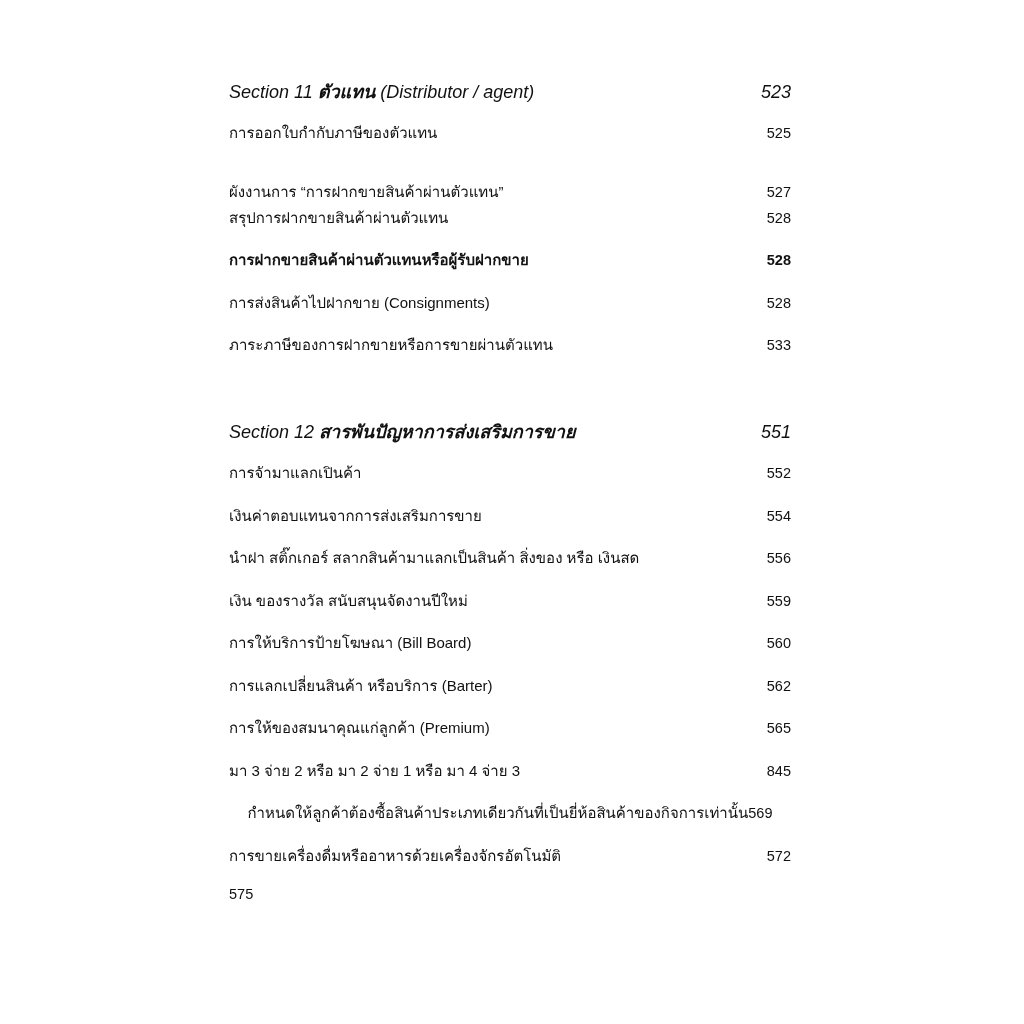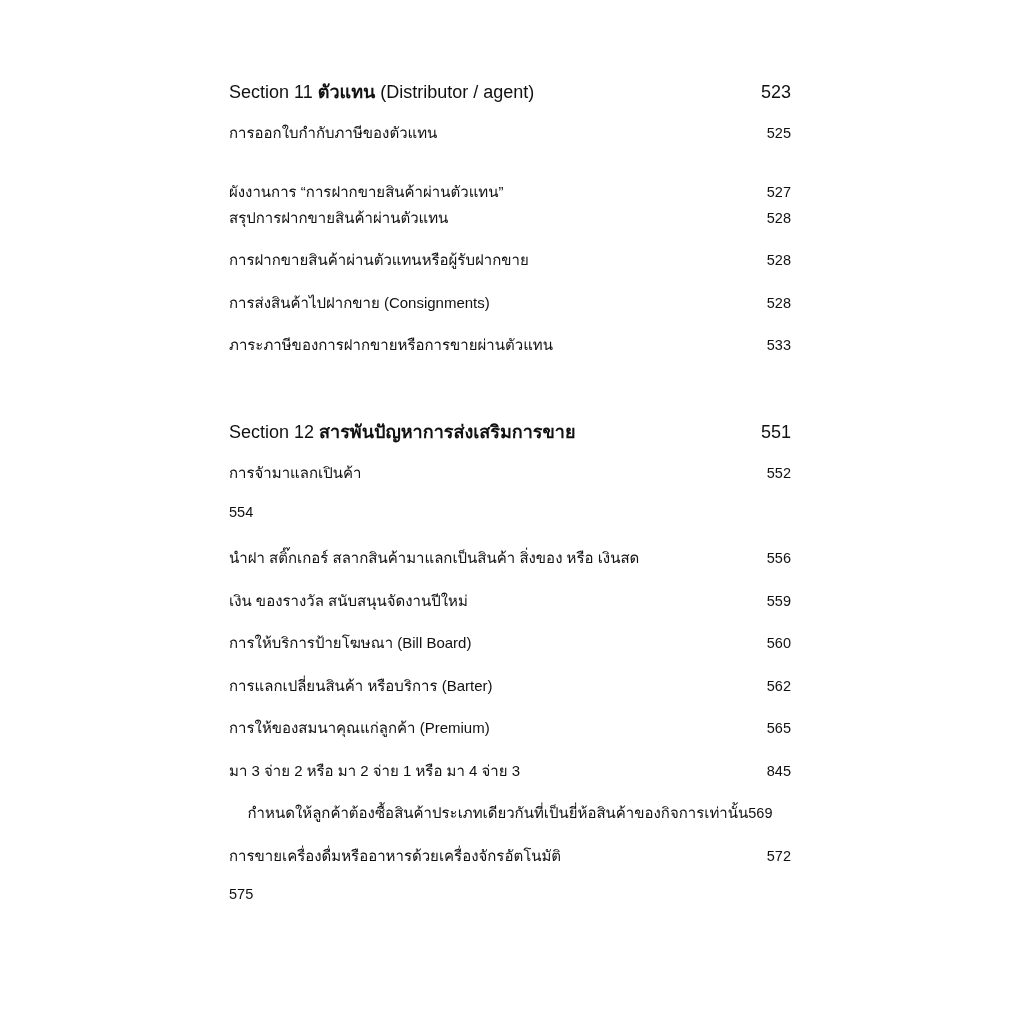--- a/index.html
+++ b/index.html
@@ -25,20 +25,21 @@
       position: absolute;
       left: 0;
       width: 562px;
       display: flex;
       justify-content: space-between;
       align-items: baseline;
       white-space: nowrap;
     }
     .row.section {
       font-size: 18px;
+      font-style: italic;
     }
     .row.section .title-thai {
       font-weight: bold;
     }
     .row.section .page {
       font-size: 18px;
     }
     .row.entry {
       font-size: 15px;
     }
@@ -62,21 +63,21 @@
     <span class="page">525</span>
   </div>
   <div class="row entry" style="top:163px;margin-top:17px;">
     <span class="label">ผังงานการ “การฝากขายสินค้าผ่านตัวแทน”</span>
     <span class="page">527</span>
   </div>
   <div class="row entry" style="top:206px;">
     <span class="label">สรุปการฝากขายสินค้าผ่านตัวแทน</span>
     <span class="page">528</span>
   </div>
-  <div class="row entry" style="top:248px;">
+  <div class="row entry" style="top:248px;font-weight:bold;">
     <span class="label">การฝากขายสินค้าผ่านตัวแทนหรือผู้รับฝากขาย</span>
     <span class="page">528</span>
   </div>
   <div class="row entry" style="top:291px;">
     <span class="label">การส่งสินค้าไปฝากขาย (Consignments)</span>
     <span class="page">528</span>
   </div>
   <div class="row entry" style="top:333px;">
     <span class="label">ภาระภาษีของการฝากขายหรือการขายผ่านตัวแทน</span>
     <span class="page">533</span>
@@ -85,20 +86,21 @@
   <div class="row section" style="top:417px;">
     <span class="label"><span>Section 12 </span><span class="title-thai">สารพันปัญหาการส่งเสริมการขาย</span><span></span></span>
     <span class="page">551</span>
   </div>
 
   <div class="row entry" style="top:461px;">
     <span class="label">การจัามาแลกเปินค้า</span>
     <span class="page">552</span>
   </div>
   <div class="row entry" style="top:504px;">
+    <span class="label">เงินค่าตอบแทนจากการส่งเสริมการขาย</span>
     <span class="page">554</span>
   </div>
   <div class="row entry" style="top:546px;">
     <span class="label">นำฝา สติ๊กเกอร์ สลากสินค้ามาแลกเป็นสินค้า สิ่งของ หรือ เงินสด</span>
     <span class="page">556</span>
   </div>
   <div class="row entry" style="top:589px;">
     <span class="label">เงิน ของรางวัล สนับสนุนจัดงานปีใหม่</span>
     <span class="page">559</span>
   </div>

